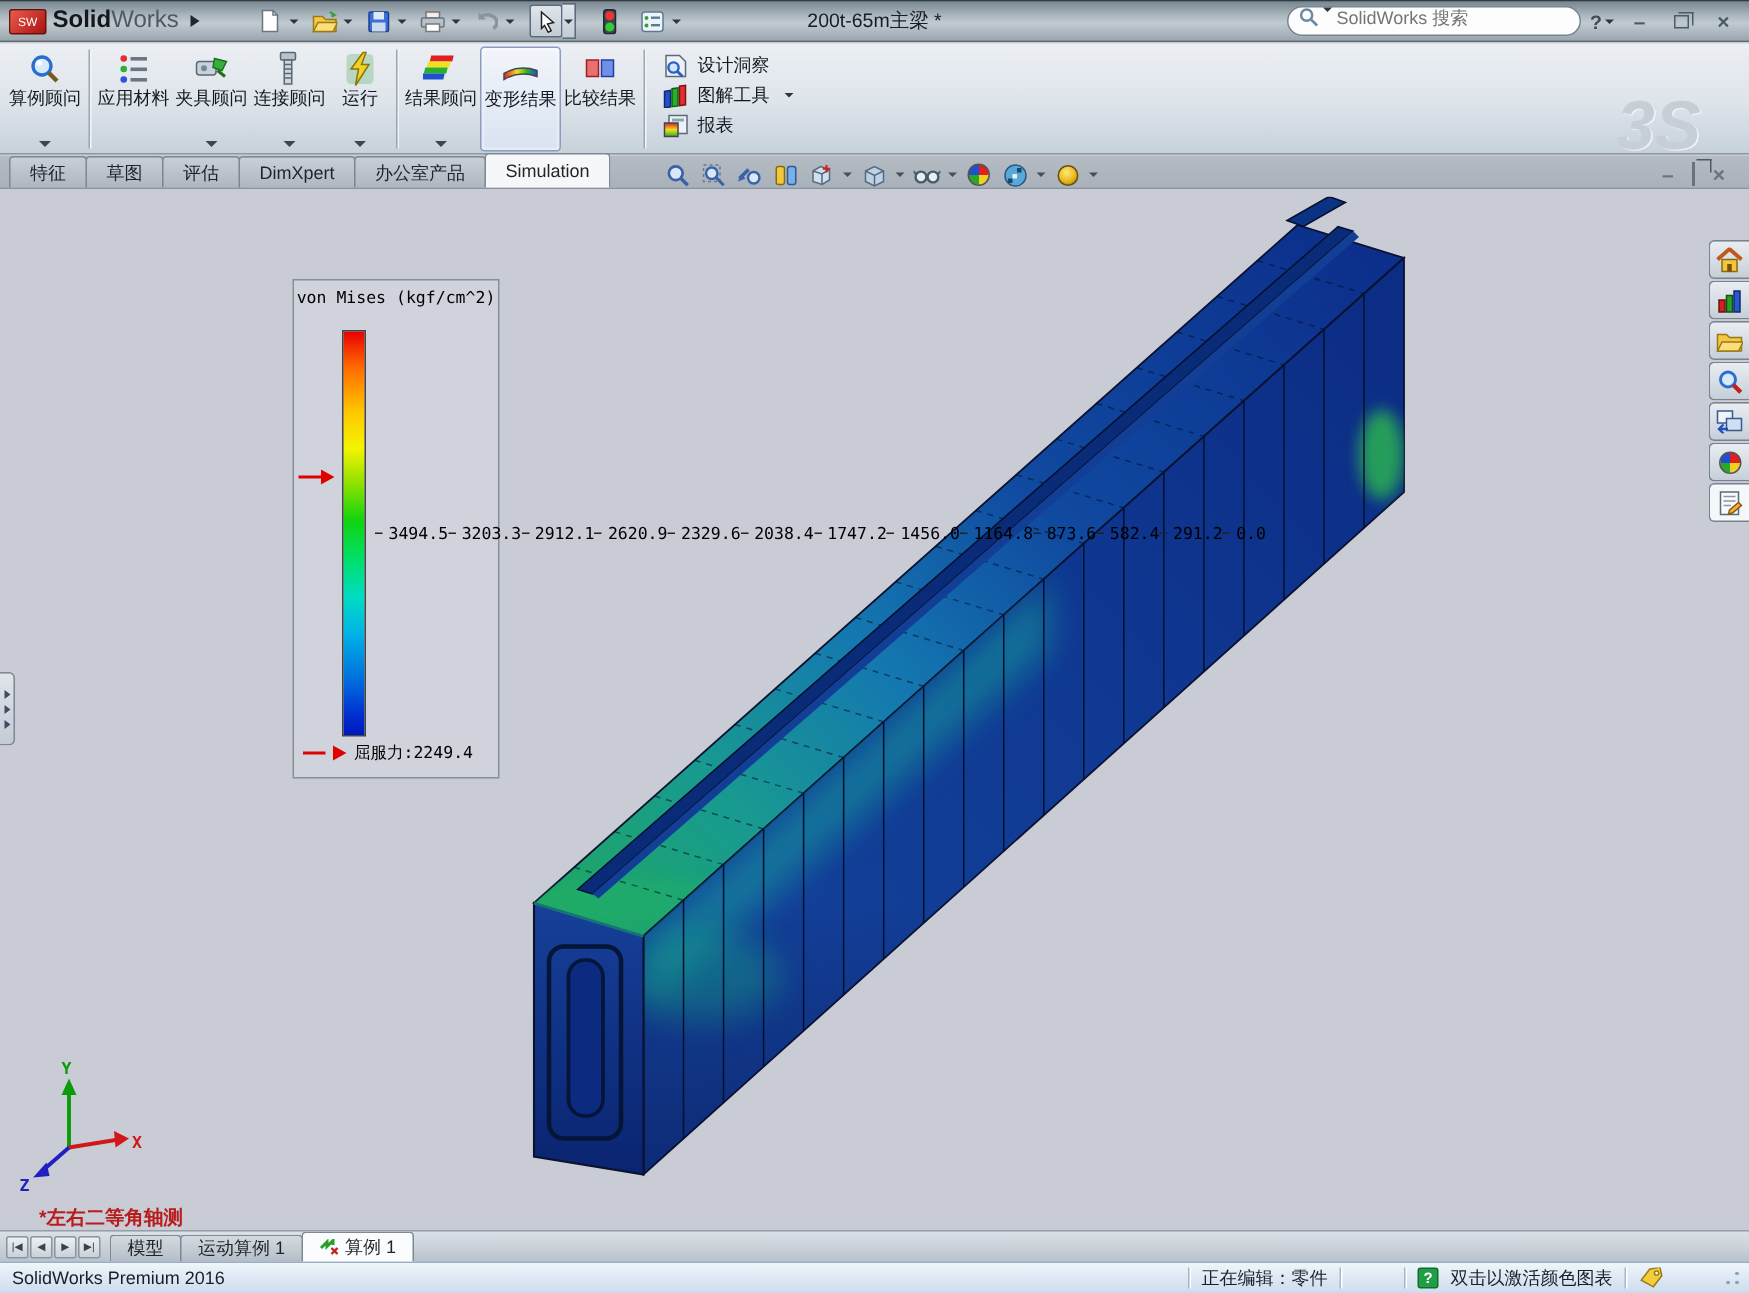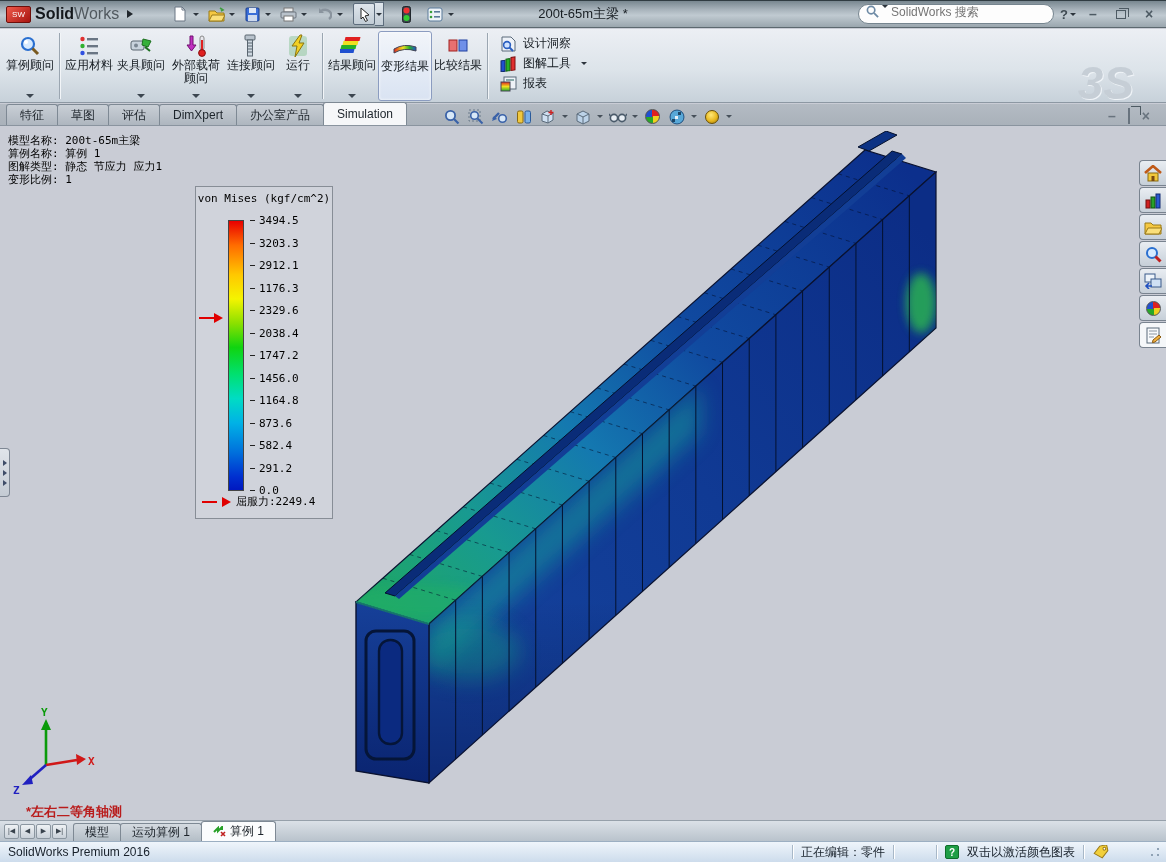--- a/index.html
+++ b/index.html
@@ -68,21 +68,21 @@
   
   .viewport{position:absolute;top:131px;left:0;right:0;height:689px;background:#c9ccd5;overflow:hidden}
   .model-info{position:absolute;left:8px;top:3px;font-size:11px;line-height:13px;color:#000;font-family:"DejaVu Sans Mono","Liberation Mono",monospace;white-space:pre}
   .beam-svg{position:absolute;left:0;top:0}
 
   
   .legend{position:absolute;left:195px;top:55px;width:138px;height:333px;border:1px solid #878d96;background:rgba(230,233,238,0.25)}
   .legend-title{font-size:11px;text-align:center;margin-top:5px;font-family:"DejaVu Sans Mono","Liberation Mono",monospace;color:#000;white-space:nowrap}
   .colorbar{position:absolute;left:32px;top:33px;width:16px;height:271px;border:1px solid #444;
     background:linear-gradient(180deg,#e80000 0%,#ff6c00 9%,#ffc800 20%,#f4f400 29%,#8ce000 38%,#10d410 47%,#00e070 57%,#00dcc4 66%,#00b2e6 75%,#0070dc 86%,#0030d0 95%,#0018c0 100%)}
-  .legend-vals{position:absolute;left:54px;top:27px;height:283px;display:flex;flex-direction:column;justify-content:space-between}
+  .legend-vals{position:absolute;left:54px;top:27px;height:283px;display:flex;flex-direction:row;justify-content:space-between}
   .legend-vals .lv{font-size:11px;font-family:"DejaVu Sans Mono","Liberation Mono",monospace;color:#000;display:flex;align-items:center;gap:4px}
   .lv .tick{display:inline-block;width:5px;height:1px;background:#222}
   .yield-arrow{position:absolute;left:3px;top:126px;display:flex;align-items:center}
   .yield-row{position:absolute;left:6px;bottom:9px;display:flex;align-items:center;gap:5px;font-size:11px;font-family:"DejaVu Sans Mono","Liberation Mono",monospace;color:#000}
   .arr-line{width:15px;height:2px;background:#e00000}
   .arr-head{width:0;height:0;border-left:9px solid #e00000;border-top:5px solid transparent;border-bottom:5px solid transparent}
 
   .view-label{position:absolute;left:26px;top:672px;font-size:13px;font-weight:bold;color:#b91c1c}
   .collapsed-pane{position:absolute;left:0;top:317px;width:10px;height:49px;background:linear-gradient(#e0e4ea,#c4cbd4);
     border:1px solid #7e8794;border-left:none;border-radius:0 4px 4px 0;display:flex;flex-direction:column;align-items:center;justify-content:center;gap:4px}
@@ -271,32 +271,20 @@
   <div class="rbtn">
     <span class="ricon">
         <svg width="24" height="22" viewBox="0 0 24 22">
           <rect x="2" y="6" width="13" height="9" rx="2" fill="#c8d2dc" stroke="#5a6670"></rect>
           <path d="M14 4 l8 2 -3 6 -6 -2 z" fill="#35b03a" stroke="#1d7020"></path>
           <path d="M16 12 l5 4" stroke="#1d7020" stroke-width="2"></path>
           <circle cx="7" cy="10.5" r="2" fill="#7a8692"></circle>
         </svg>
       </span>
     <span class="rlabel">夹具顾问</span>
-    <span class="rarrow"></span>
-  </div>
-  <div class="rbtn">
-    <span class="ricon">
-        <svg width="22" height="24" viewBox="0 0 22 24">
-          <path d="M6 2 v9 h3 l-4.5 6 -4.5 -6 h3 v-9 z" fill="#c030c0" stroke="#701070" transform="translate(2,0)"></path>
-          <rect x="15" y="2" width="4" height="14" rx="2" fill="#e8e8ee" stroke="#888"></rect>
-          <rect x="16" y="6" width="2" height="10" fill="#e02020"></rect>
-          <circle cx="17" cy="19" r="3.4" fill="#e02020" stroke="#881010"></circle>
-        </svg>
-      </span>
-    <span class="rlabel">外部载荷顾问</span>
     <span class="rarrow"></span>
   </div>
   <div class="rbtn">
     <span class="ricon">
         <svg width="18" height="24" viewBox="0 0 18 24">
           <rect x="3" y="1" width="10" height="5" rx="1" fill="#b8c2cc" stroke="#5a6670"></rect>
           <rect x="5.5" y="6" width="5" height="16" fill="#cdd7e0" stroke="#5a6670"></rect>
           <path d="M5.5 9 h5 M5.5 12 h5 M5.5 15 h5 M5.5 18 h5" stroke="#5a6670"></path>
         </svg>
       </span>
@@ -590,44 +578,40 @@
       <text x="41" y="585" fill="#0a9a0a">Y</text>
       <line x1="46" y1="634" x2="77" y2="629" stroke="#d01818" stroke-width="2.6"></line>
       <polygon points="86,628 76,623 77,634" fill="#d01818"></polygon>
       <text x="88" y="634" fill="#d01818">X</text>
       <line x1="46" y1="634" x2="30" y2="648" stroke="#2020c0" stroke-width="2.6"></line>
       <polygon points="22,654 31,644 33,653" fill="#2020c0"></polygon>
       <text x="13" y="663" fill="#2020c0">Z</text>
     </g>
   </svg>
 
-  <div class="model-info">模型名称: 200t-65m主梁
-算例名称: 算例 1
-图解类型: 静态 节应力 应力1
-变形比例: 1</div>
 
   <div class="legend">
     <div class="legend-title">von Mises (kgf/cm^2)</div>
     <div class="colorbar"></div>
     <div class="legend-vals">
       <span class="lv">
           <span class="tick"></span>
           <span>3494.5</span>
         </span>
       <span class="lv">
           <span class="tick"></span>
           <span>3203.3</span>
         </span>
       <span class="lv">
           <span class="tick"></span>
           <span>2912.1</span>
         </span>
       <span class="lv">
           <span class="tick"></span>
-          <span>1176.3</span>
+          <span>2620.9</span>
         </span>
       <span class="lv">
           <span class="tick"></span>
           <span>2329.6</span>
         </span>
       <span class="lv">
           <span class="tick"></span>
           <span>2038.4</span>
         </span>
       <span class="lv">

